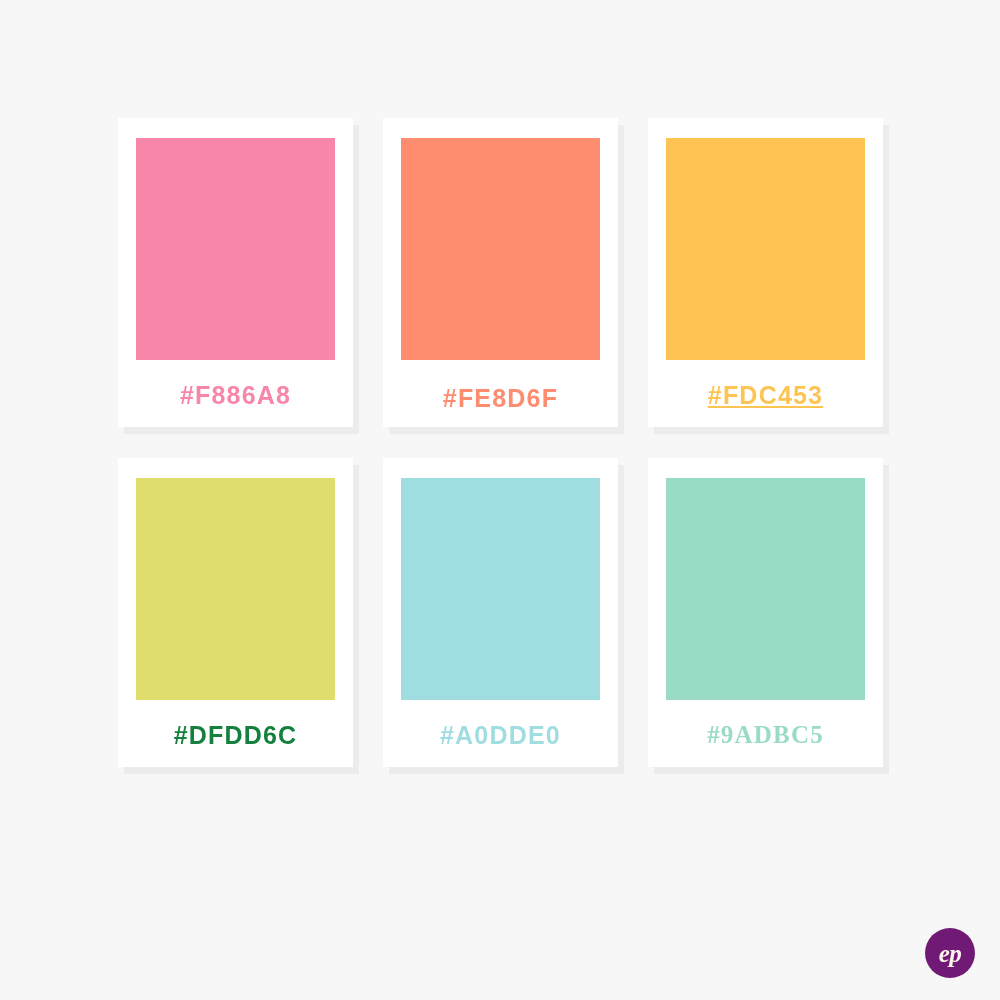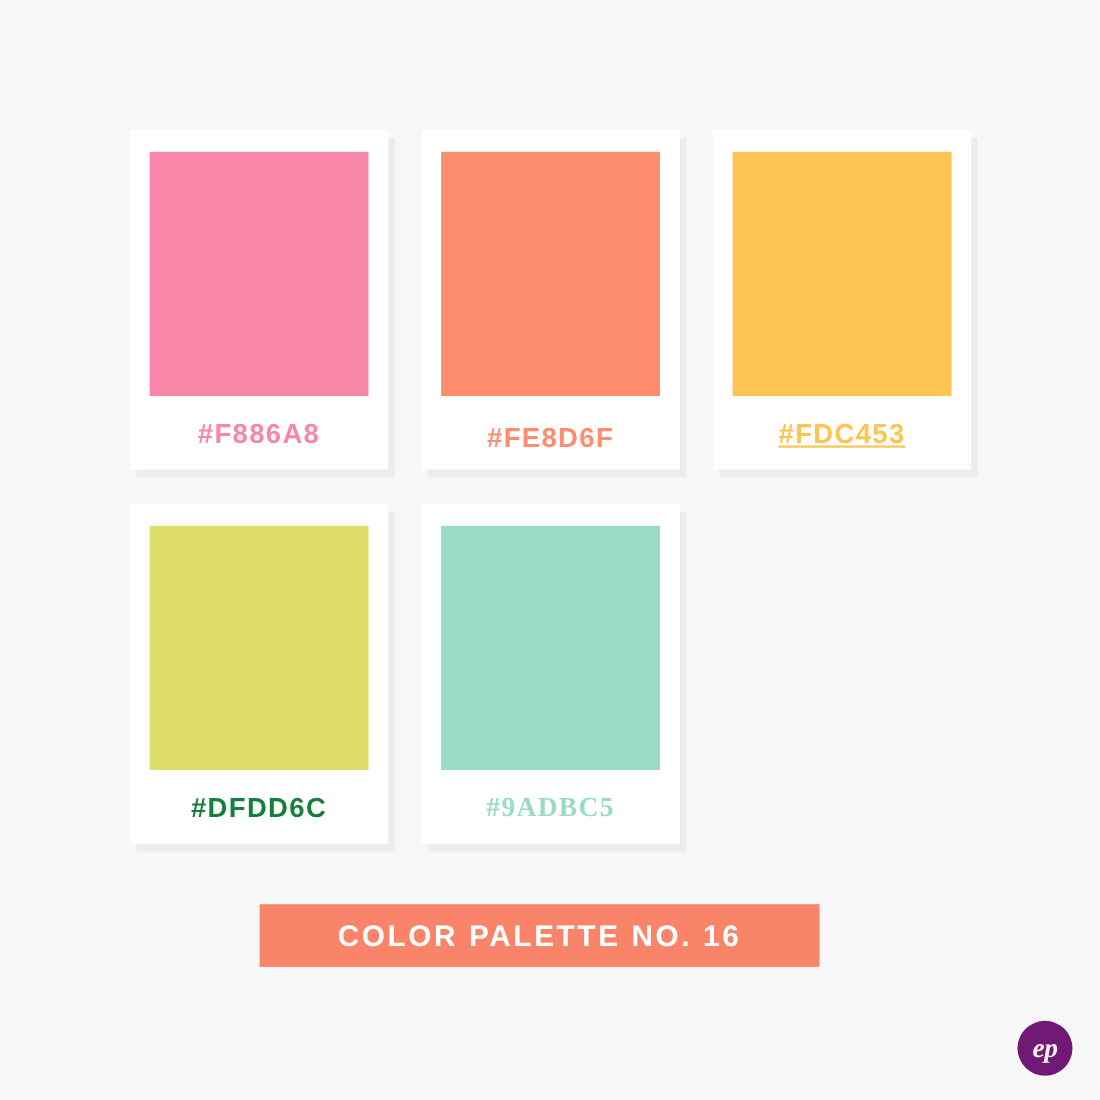--- a/index.html
+++ b/index.html
@@ -129,29 +129,30 @@
     <div class="swatch-card">
       <div class="swatch-chip" style="background-color: rgb(253, 196, 83);"></div>
       <div class="swatch-label" style="color: rgb(253, 196, 83); text-decoration: underline;">#FDC453</div>
     </div>
 
     <div class="swatch-card">
       <div class="swatch-chip" style="background-color: rgb(223, 221, 108);"></div>
       <div class="swatch-label" style="color: #15803d;">#DFDD6C</div>
     </div>
 
+    <div class="swatch-card">
+      <div class="swatch-chip" style="background-color: rgb(160, 221, 224);"></div>
+      <div class="swatch-label" style="color: rgb(160, 221, 224);">#A0DDE0</div>
+    </div>
 
     <div class="swatch-card">
       <div class="swatch-chip" style="background-color: rgb(154, 219, 197);"></div>
       <div class="swatch-label" style="color: rgb(154, 219, 197); font-family: Liberation Serif, serif;">#9ADBC5</div>
     </div>
 
   </div>
 
-  <div class="palette-banner">
-    <span class="palette-banner-text">COLOR PALETTE NO. 16</span>
-  </div>
 
   <div class="brand-logo">
     <span class="brand-logo-text">ep</span>
   </div>
 
 </div>
 
 </body></html>

